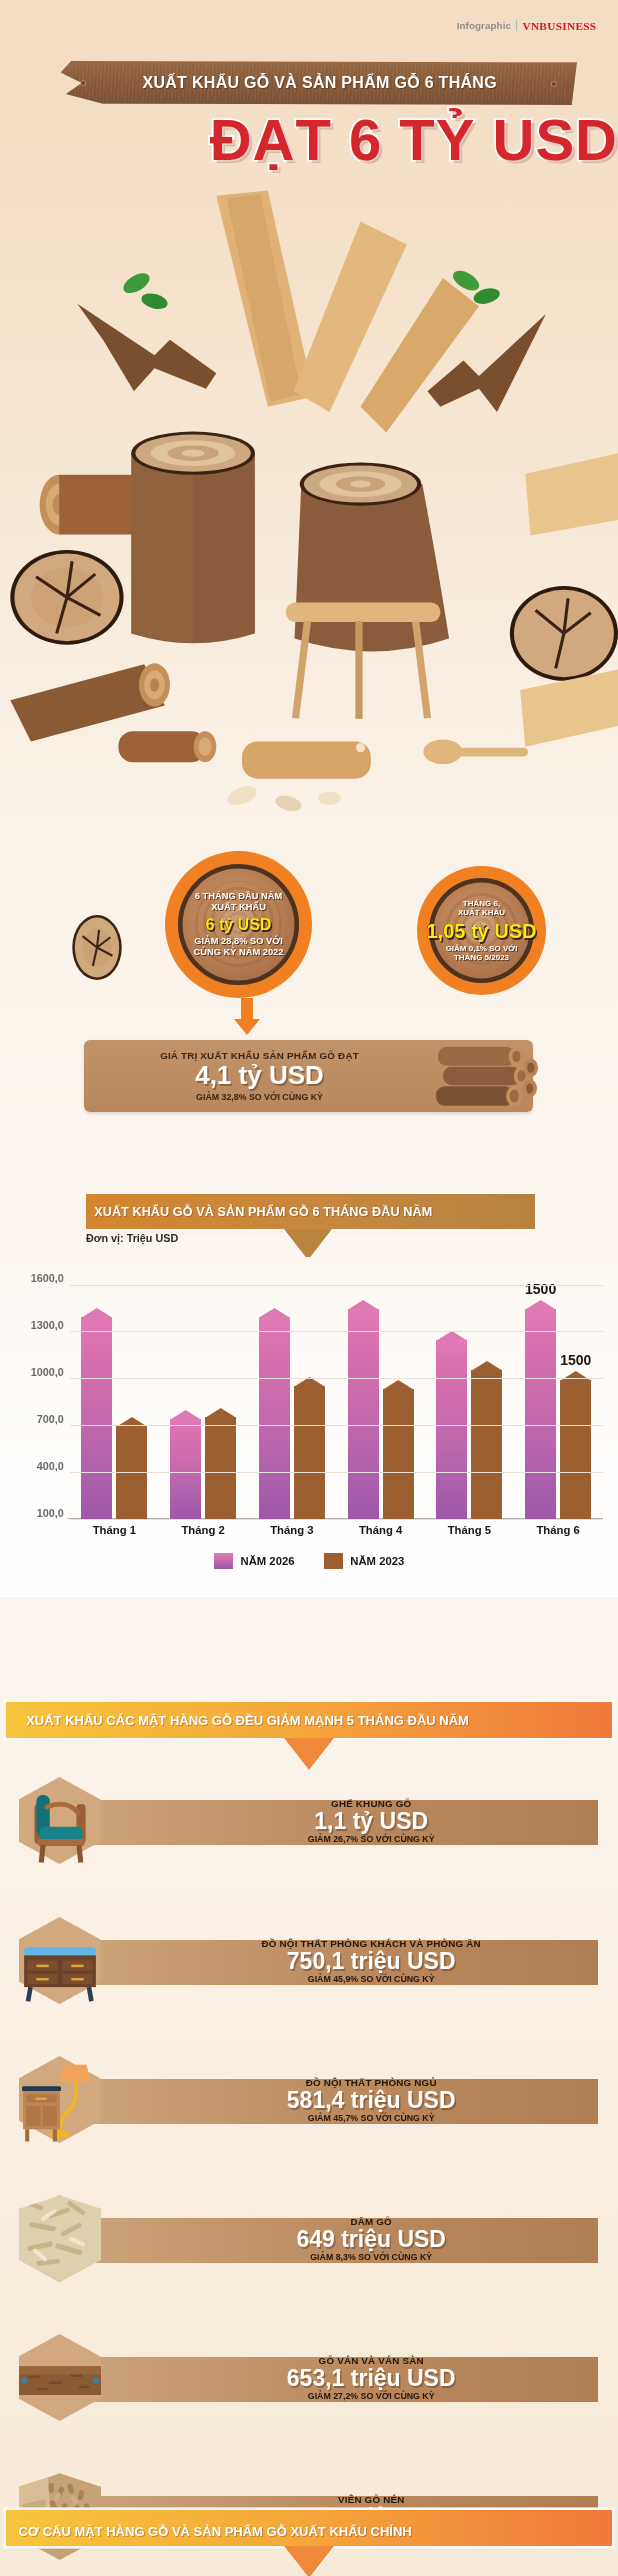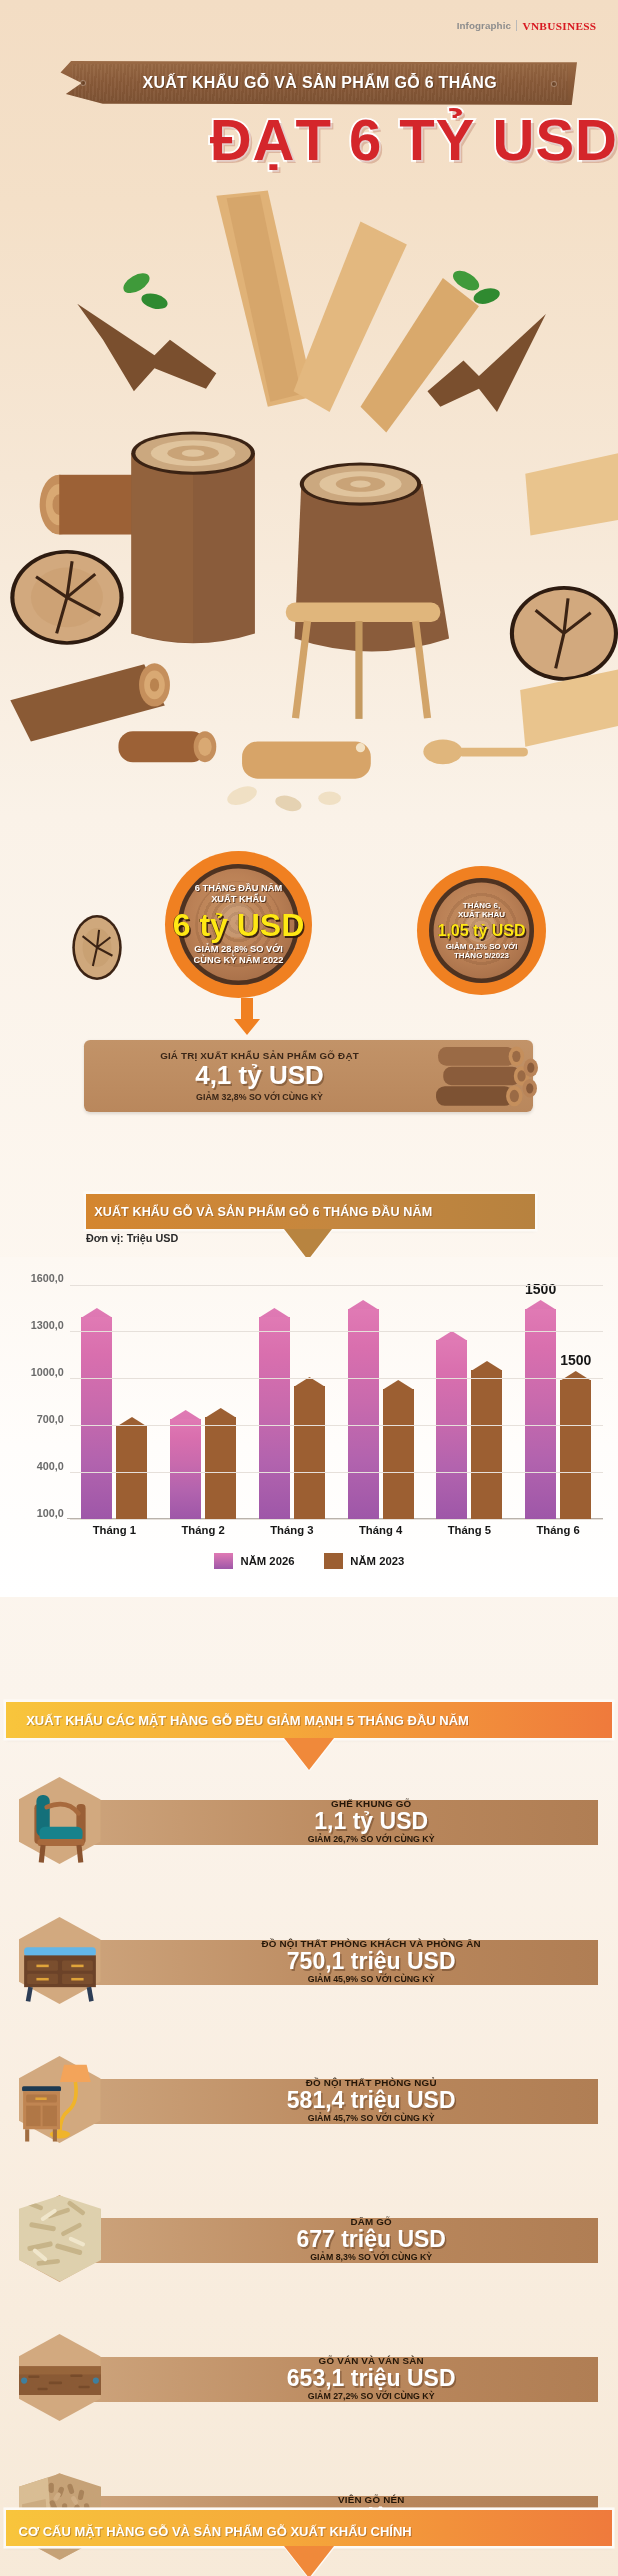--- a/index.html
+++ b/index.html
@@ -57,24 +57,24 @@
   .logbadge .inner::before{content:'';position:absolute;inset:14%;border-radius:50%;
        background:radial-gradient(circle at 48% 45%, rgba(255,255,255,.12) 0 26%, rgba(0,0,0,0) 27%),
                   repeating-radial-gradient(circle at 50% 48%, rgba(120,75,45,.20) 0 3.1px, rgba(0,0,0,0) 3.1px 8.2px);}
   .logbadge .txt { position:relative; z-index:3; color:#fff; font-weight:bold; line-height:1.18;
        text-shadow: 1px 1px 0 rgba(60,32,16,.75); }
   .logbadge .big { color:#ffe814; font-weight:bold; line-height:1;
        text-shadow: 1.5px 1.5px 0 rgba(40,20,8,.85), -0.5px -0.5px 0 rgba(40,20,8,.85); margin:3.1px 0; }
 
   .badge-main { left:165px; top:37px; width:147px; height:147px; }
   .badge-main .txt { font-size:9.3px; }
-  .badge-main .big { font-size:32px; }
+  .badge-main .big { font-size:16px; }
   .badge-side { left:417px; top:52px; width:129px; height:129px; }
   .badge-side .txt { font-size:8px; }
-  .badge-side .big { font-size:16px; }
+  .badge-side .big { font-size:20px; }
   .orange-arrow { position:absolute; left:234px; top:998px; }
   .orange-arrow .stem { width:12.4px; height:20.6px; background:#f08021; margin-left:6.7px;}
   .orange-arrow .head { width:0;height:0;border-left:13px solid transparent;border-right:13px solid transparent;border-top:16.5px solid #f08021;}
 
   .value-banner { position:absolute; left:84px; top:1040px; width:449px; height:72px;
         background:linear-gradient(180deg,#c29368 0%,#b9875c 100%); border-radius:6.2px;
         box-shadow:0 1.5px 3.1px rgba(0,0,0,.12); }
   .value-banner .vb-inner{ position:absolute; inset:0; padding-right:98px;
         display:flex; flex-direction:column; align-items:center; justify-content:center; }
   .vb-label { color:#3a2617; font-size:9.8px; font-weight:bold; letter-spacing:0.2px; }
@@ -539,21 +539,21 @@
               </g>
               <g fill="#f0e6cb">
                 <rect x="40" y="34" width="36" height="8" rx="4" transform="rotate(-34 58 38)"></rect>
                 <rect x="96" y="86" width="34" height="8" rx="4" transform="rotate(24 113 90)"></rect>
                 <rect x="24" y="112" width="34" height="8" rx="4" transform="rotate(40 41 116)"></rect>
               </g>
             </g>
           </svg></div>
         <div class="ptxt">
           <div class="pname">DĂM GỖ</div>
-          <div class="pval">677 triệu USD</div>
+          <div class="pval">649 triệu USD</div>
           <div class="psub">GIẢM 8,3% SO VỚI CÙNG KỲ</div>
         </div>
       </div>
       <div class="prod" style="top: 2334px;">
         <div class="band"></div>
         <div class="hex"></div>
         <div class="art"><svg width="82" height="87" viewBox="0 0 160 168">
             <rect x="-6" y="62" width="172" height="56" rx="6" fill="#8a5a35"></rect>
             <rect x="-6" y="62" width="172" height="16" fill="#9c6a3f" opacity=".7"></rect>
             <g fill="#6f4526" opacity=".7">

